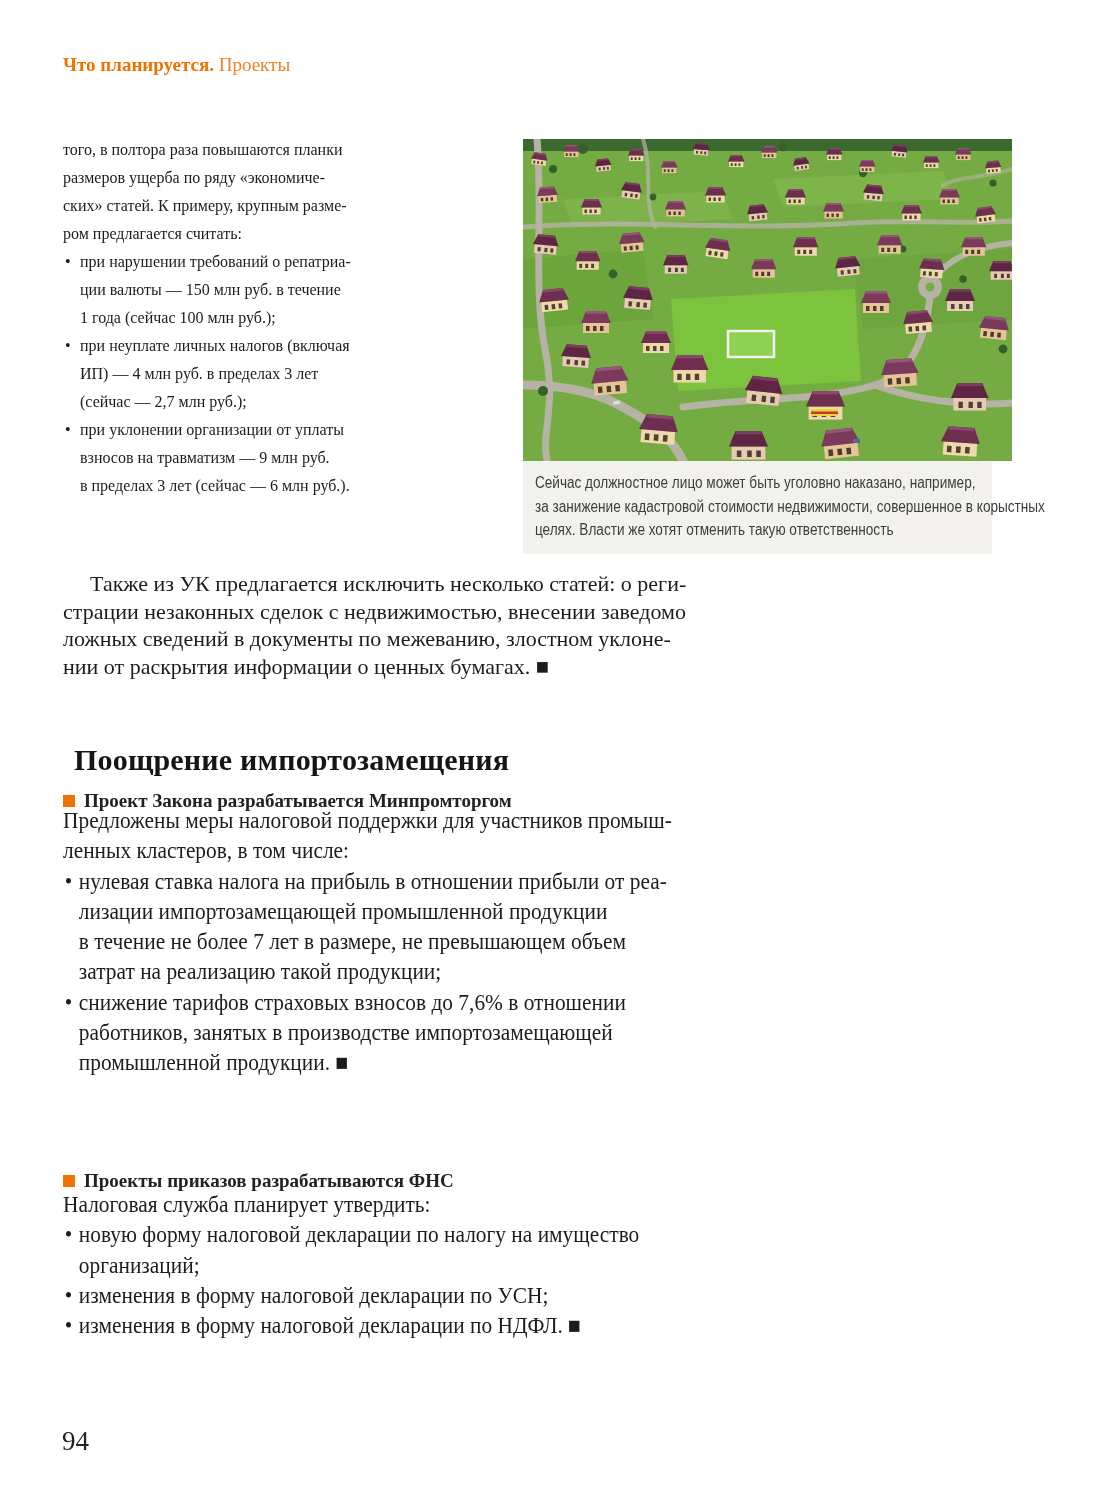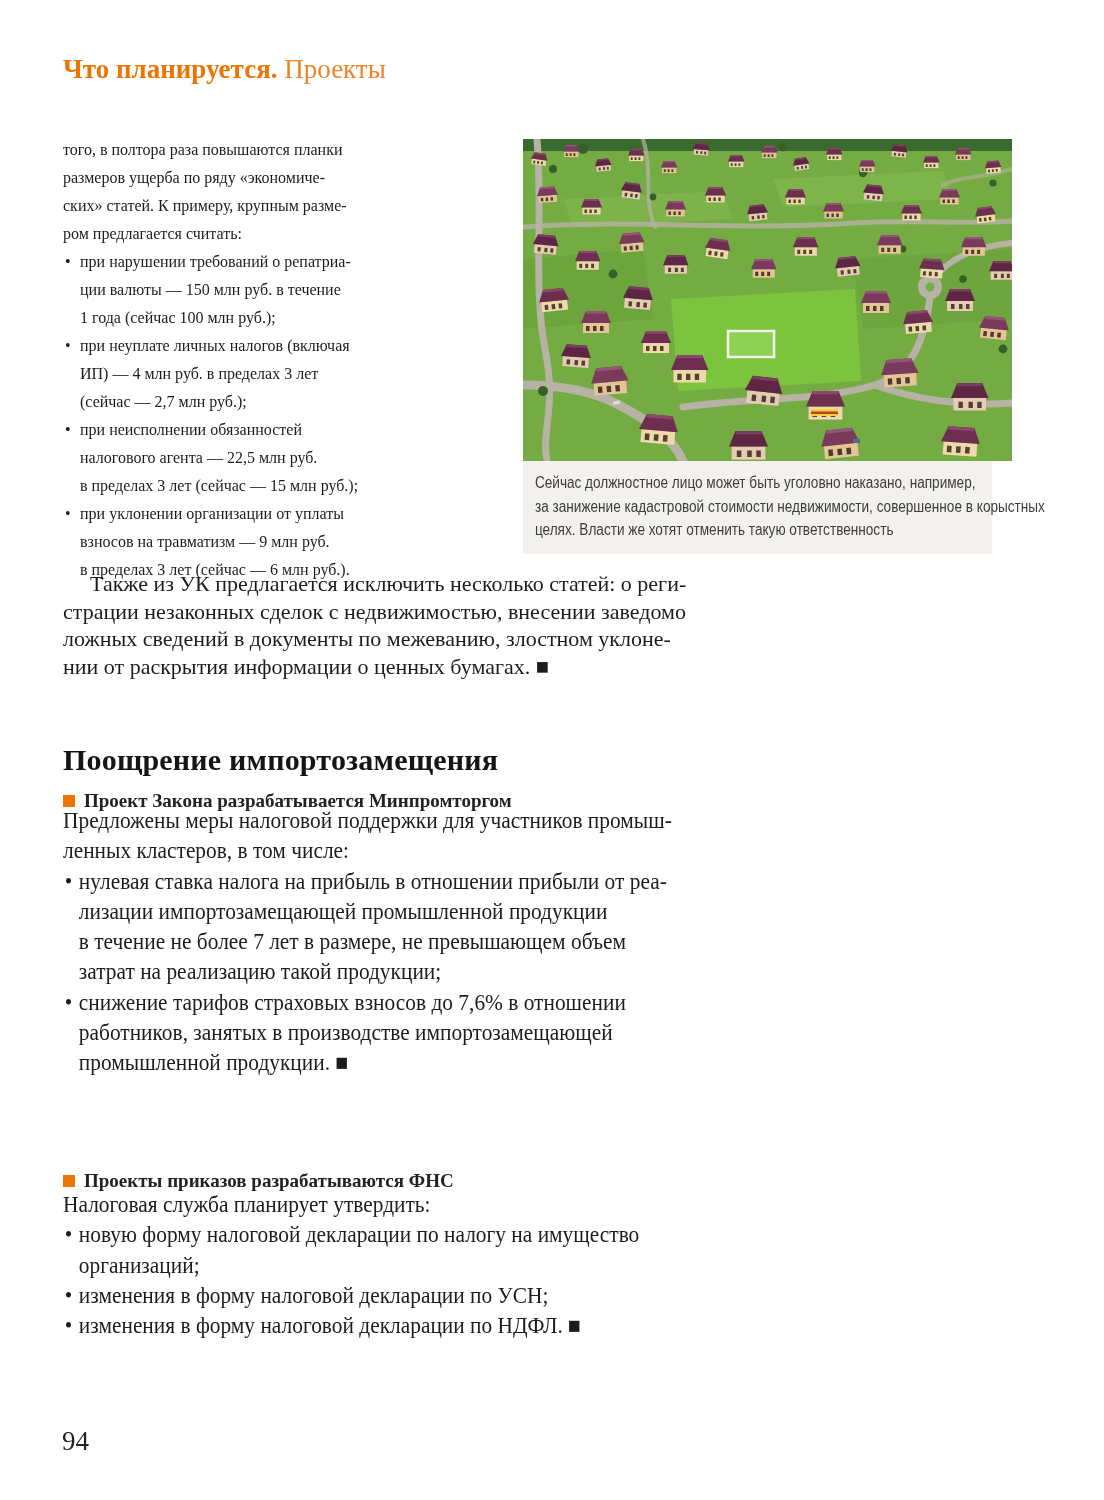--- a/index.html
+++ b/index.html
@@ -1,20 +1,20 @@
 <!DOCTYPE html>
 <html><head>
 <meta charset="utf-8">
 <style>
   html,body{margin:0;padding:0;background:#e8e8e8;}
   .page{
     position:relative;width:1104px;height:1500px;background:#ffffff;
     font-family:"Liberation Serif", serif;color:#1c1c1c;overflow:hidden;margin:0 auto;
   }
-  .runhead{position:absolute;left:63px;top:54px;font-size:27px;white-space:pre;}
+  .runhead{position:absolute;left:63px;top:54px;font-size:19px;white-space:pre;}
   .runhead .rh-bold{font-weight:bold;color:#ee7402;}
   .runhead .rh-reg{color:#f08227;}
   .leftcol{position:absolute;left:63px;top:136px;width:452px;font-size:16px;line-height:28px;}
   .pre{white-space:pre;}
   ul.blist{margin:0;padding:0;list-style:none;}
   ul.blist li{position:relative;padding-left:17px;}
   ul.blist li::before{content:"\2022";position:absolute;left:2px;top:0;}
   .closing{position:absolute;left:63px;top:570px;width:760px;font-size:22px;line-height:27.5px;text-indent:27px;}
   .photo-block{position:absolute;left:523px;top:139px;width:560px;}
   .photo-block svg{display:block;}
@@ -22,21 +22,21 @@
     background:#f3f1ee;padding:10px 14px 12px 14px;min-height:52px;
     font-family:"Liberation Sans", sans-serif;font-size:16px;line-height:23.5px;color:#3d3d3d;
     transform:scaleX(0.85);transform-origin:0 0;width:552px;box-sizing:border-box;
   }
   .sec-title{position:absolute;left:63px;font-weight:bold;font-size:30px;color:#151515;letter-spacing:.2px;}
   .sec-kicker{position:absolute;left:63px;font-weight:bold;font-size:19px;color:#222;margin-top:27px;}
   .kicker-sq{display:inline-block;width:12px;height:12px;background:#ee7402;margin-right:9px;}
   .sec-body{position:absolute;left:63px;width:740px;font-size:23px;line-height:30.3px;
     transform:scaleX(0.93);transform-origin:0 0;}
   .sec-body .intro{margin:0 0 0 0;}
-  #sec1-title{top:718px;} #sec1-kicker{top:763px;} #sec1-body{top:806px;}
+  #sec1-title{top:718px;margin-left:11px;} #sec1-kicker{top:763px;} #sec1-body{top:806px;}
   #sec2-title{top:1096px;} #sec2-kicker{top:1143px;} #sec2-body{top:1190px;}
   .folio{position:absolute;left:62px;top:1426px;font-size:27px;color:#222;}
 </style>
 </head>
 <body>
 
 <div class="page">
 
   <div class="runhead"><span class="rh-bold">Что планируется.</span><span class="rh-reg"> Проекты</span></div>
 
@@ -45,23 +45,20 @@
 размеров ущерба по ряду «экономиче-
 ских» статей. К примеру, крупным разме-
 ром предлагается считать:</div>
     <ul class="blist">
       <li class="pre">при нарушении требований о репатриа-
 ции валюты — 150 млн руб. в течение
 1 года (сейчас 100 млн руб.);</li>
       <li class="pre">при неуплате личных налогов (включая
 ИП) — 4 млн руб. в пределах 3 лет
 (сейчас — 2,7 млн руб.);</li>
-      <li class="pre">при неисполнении обязанностей
-налогового агента — 22,5 млн руб.
-в пределах 3 лет (сейчас — 15 млн руб.);</li>
       <li class="pre">при уклонении организации от уплаты
 взносов на травматизм — 9 млн руб.
 в пределах 3 лет (сейчас — 6 млн руб.).</li>
     </ul>
   </div>
 
   <div class="closing pre">Также из УК предлагается исключить несколько статей: о реги-
 страции незаконных сделок с недвижимостью, внесении заведомо
 ложных сведений в документы по межеванию, злостном уклоне-
 нии от раскрытия информации о ценных бумагах. ■</div>

